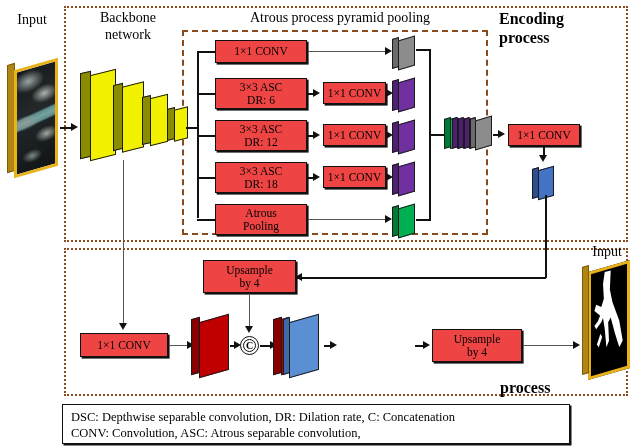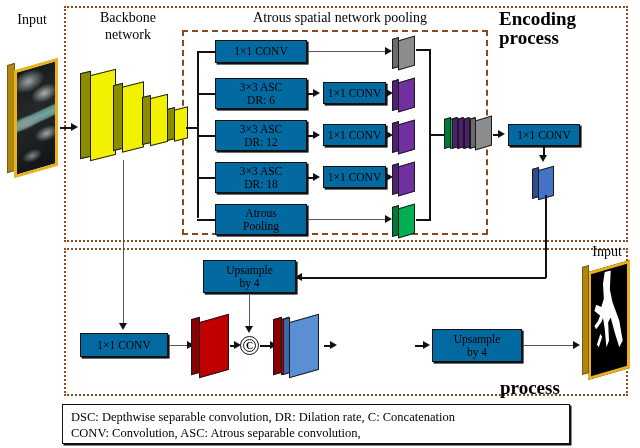--- a/index.html
+++ b/index.html
@@ -6,25 +6,25 @@
   body{width:640px;height:448px;position:relative;overflow:hidden;
        font-family:"Liberation Serif","DejaVu Serif",serif;color:#000;}
   #stage{position:absolute;left:0;top:0;width:640px;height:448px;}
 
   
   .dotted-region{position:absolute;border:2.5px dotted #8a4a1e;box-sizing:border-box;}
   .dashed-region{position:absolute;border:2px dashed #8a4a1e;box-sizing:border-box;}
 
   
   .lbl{position:absolute;font-size:13px;line-height:15px;text-align:center;white-space:nowrap;}
-  .lbl-bold{position:absolute;font-size:19px;line-height:17px;font-weight:bold;text-align:left;}
+  .lbl-bold{position:absolute;font-size:16px;line-height:17px;font-weight:bold;text-align:left;}
   .title{position:absolute;font-size:13.5px;line-height:16px;text-align:center;}
 
   
-  .pbox{position:absolute;box-sizing:border-box;background:#0369a1;border:1.6px solid #111;
+  .pbox{position:absolute;box-sizing:border-box;background:#ef4444;border:1.6px solid #111;
         box-shadow:1.6px 1.6px 0 0 #111;display:flex;align-items:center;justify-content:center;
         text-align:left;font-size:11.5px;line-height:13px;}
   .pbox.two{line-height:12.5px;}
 
   
   .legend{position:absolute;box-sizing:border-box;background:#fff;border:1.5px solid #111;
           box-shadow:1.5px 1.5px 0 0 #111;padding:4px 8px;font-size:12.5px;line-height:16px;}
 
   
   .hline{position:absolute;background:#555;height:1.4px;}
@@ -67,21 +67,21 @@
 
   <div class="dotted-region" style="left:64px;top:6px;width:564px;height:236px;"></div>
   <div class="dashed-region" style="left:182px;top:30px;width:306px;height:205px;"></div>
   <div class="dotted-region" style="left:64px;top:248px;width:564px;height:148px;"></div>
 
   <div class="lbl" style="left:2px;top:12px;width:60px;font-size:14px;">Input</div>
 
   <div class="lbl" style="left:78px;top:27px;width:100px;font-size:14px;">network</div>
   <div class="lbl" style="left:78px;top:10px;width:100px;font-size:14px;">Backbone</div>
 
-  <div class="title" style="left:215px;top:10px;width:250px;font-size:14px;">Atrous spatial network pooling</div>
+  <div class="title" style="left:215px;top:10px;width:250px;font-size:14px;">Atrous process pyramid pooling</div>
 
   <div class="lbl-bold" style="left:499px;top:10px;width:110px;">Encoding</div>
   <div class="lbl-bold" style="left:499px;top:29px;width:110px;">process</div>
 
   <div class="lbl" style="left:576px;top:244px;width:62px;font-size:14px;">Input</div>
 
   <div class="lbl-bold" style="left:500px;top:379px;width:110px;">process</div>
 
   <div class="imgslab" style="left:14px;top:64px;width:44px;height:108px;">
     <div class="iside" style="left:-7px;width:8px;transform:skewY(-16deg);"></div>

